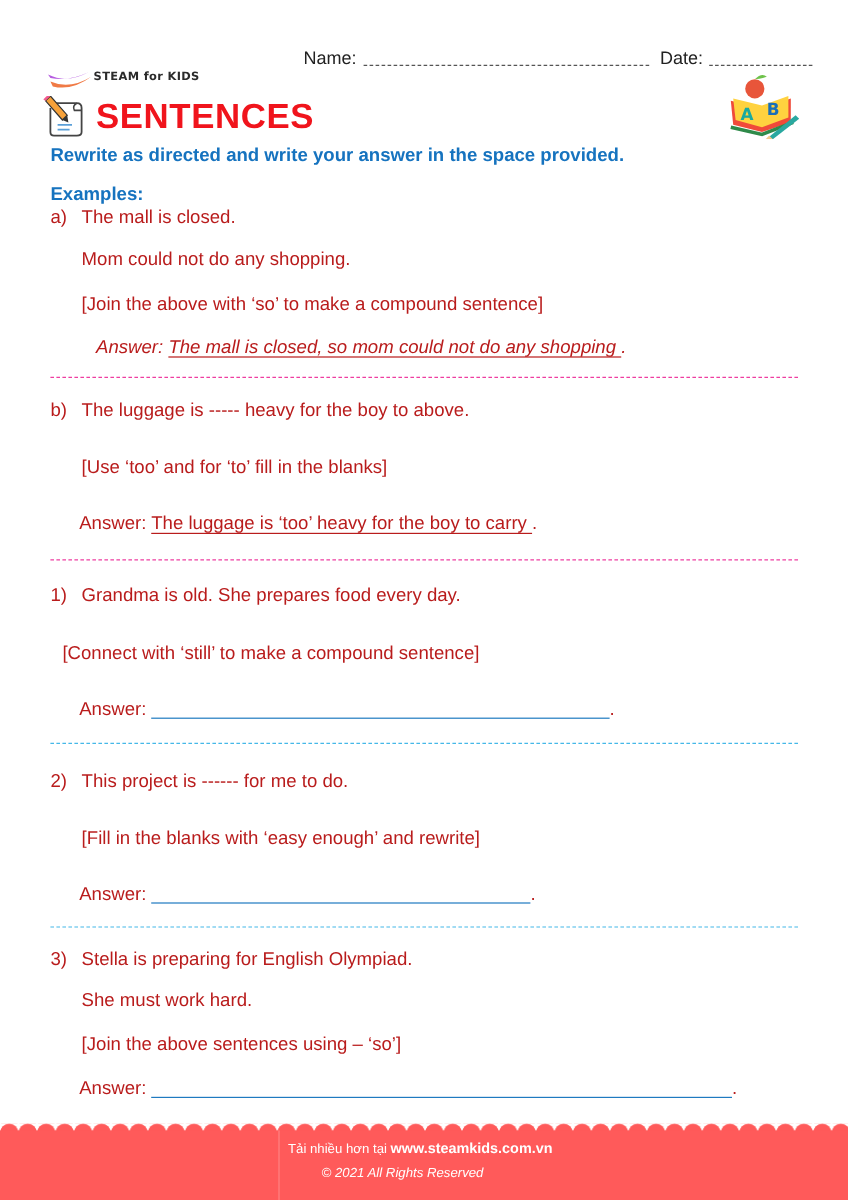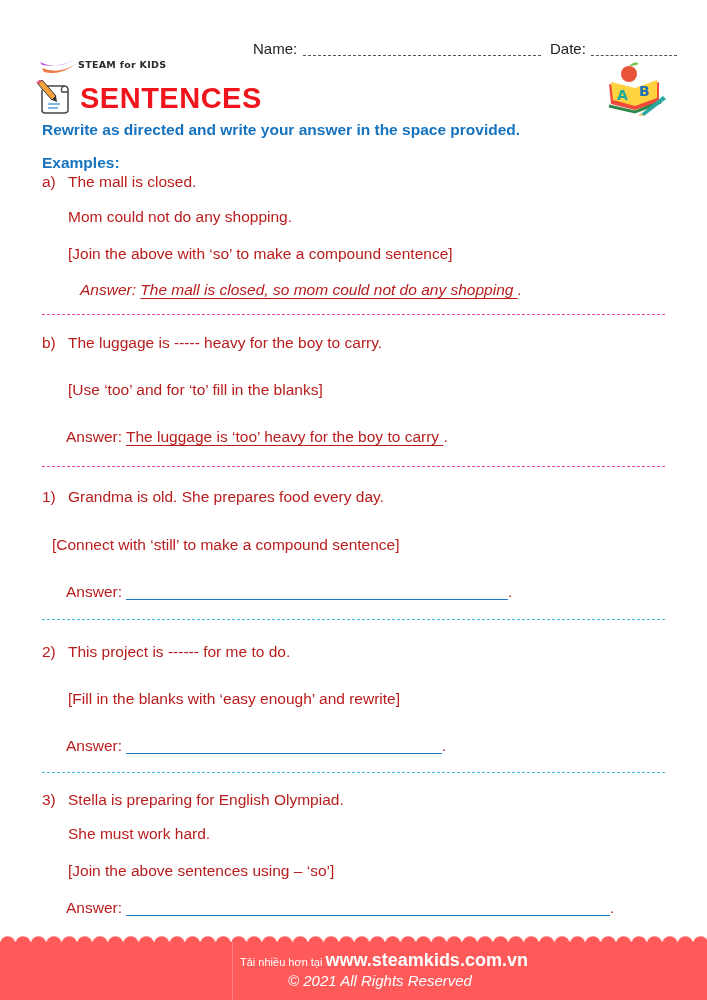--- a/index.html
+++ b/index.html
@@ -37,22 +37,22 @@
 
   .divider { left: 42px; width: 623px; height: 0; border-top: 1.5px dashed; }
   .div-pink { border-color: #ee3ea1; }
   .div-cyan { border-color: #45b8e8; }
 
   
   .footer { left: 0; top: 942px; width: 707px; height: 58px; background: #ff5a5a; }
   .scallop { left: 0; top: 936px; width: 707px; height: 12px; }
   .footer-divider { left: 232px; top: 942px; width: 1px; height: 58px; background: rgba(255,255,255,0.25); }
   .footer-line1 { left: 240px; top: 950px; font-size: 11px; color: #fff; white-space: nowrap; }
-  .footer-line1 b { font-size: 18px; }
-  .footer-line2 { left: 288px; top: 972px; font-size: 15px; color: #fff; font-style: italic; white-space: nowrap; }
+  .footer-line1 b { font-size: 12px; }
+  .footer-line2 { left: 268px; top: 972px; font-size: 11px; color: #fff; font-style: italic; white-space: nowrap; }
 </style>
 </head>
 <body>
 
 <div class="abs logo">
   <svg class="logo-swoosh" viewBox="0 0 40 18">
     <path d="M2 4 Q18 12 36 2 Q20 10 4 7 Z" fill="#b65ce0"></path>
     <path d="M4 10 Q20 17 38 6 Q22 18 6 14 Z" fill="#f07a45"></path>
   </svg>
   <div class="logo-sub">STEAM for KIDS</div>
@@ -92,21 +92,21 @@
 
 <div class="abs instruction">Rewrite as directed and write your answer in the space provided.</div>
 <div class="abs examples-label">Examples:</div>
 
 <div class="abs line" style="left:42px; top:173px;"><span class="num">a)</span><span>The mall is closed.</span></div>
 <div class="abs line" style="left:68px; top:208px;text-align:right;">Mom could not do any shopping.</div>
 <div class="abs line" style="left:68px; top:245px;">[Join the above with ‘so’ to make a compound sentence]</div>
 <div class="abs line" style="left:80px; top:281px;font-style:italic;"><span>Answer:</span> <span class="ans-fill">The mall is closed, so mom could not do any shopping  </span><span>.</span></div>
 <div class="abs divider div-pink" style="top:314px;"></div>
 
-<div class="abs line" style="left:42px; top:334px;"><span class="num">b)</span><span>The luggage is ----- heavy for the boy to carry.</span></div>
+<div class="abs line" style="left:42px; top:334px;"><span class="num">b)</span><span>The luggage is ----- heavy for the boy to above.</span></div>
 <div class="abs line" style="left:68px; top:381px;">[Use ‘too’ and for ‘to’ fill in the blanks]</div>
 <div class="abs line" style="left:66px; top:428px;"><span>Answer:</span> <span class="ans-fill">The luggage is ‘too’ heavy for the boy to carry </span><span>.</span></div>
 <div class="abs divider div-pink" style="top:466px;"></div>
 
 <div class="abs line" style="left:42px; top:488px;"><span class="num">1)</span><span>Grandma is old. She prepares food every day.</span></div>
 <div class="abs line" style="left:52px; top:536px;">[Connect with ‘still’ to make a compound sentence]</div>
 <div class="abs line" style="left:66px; top:583px;"><span>Answer:</span><span class="ans-blank" style="width:382px"></span><span>.</span></div>
 <div class="abs divider div-cyan" style="top:619px;"></div>
 
 <div class="abs line" style="left:42px; top:643px;"><span class="num">2)</span><span>This project is ------ for me to do.</span></div>

